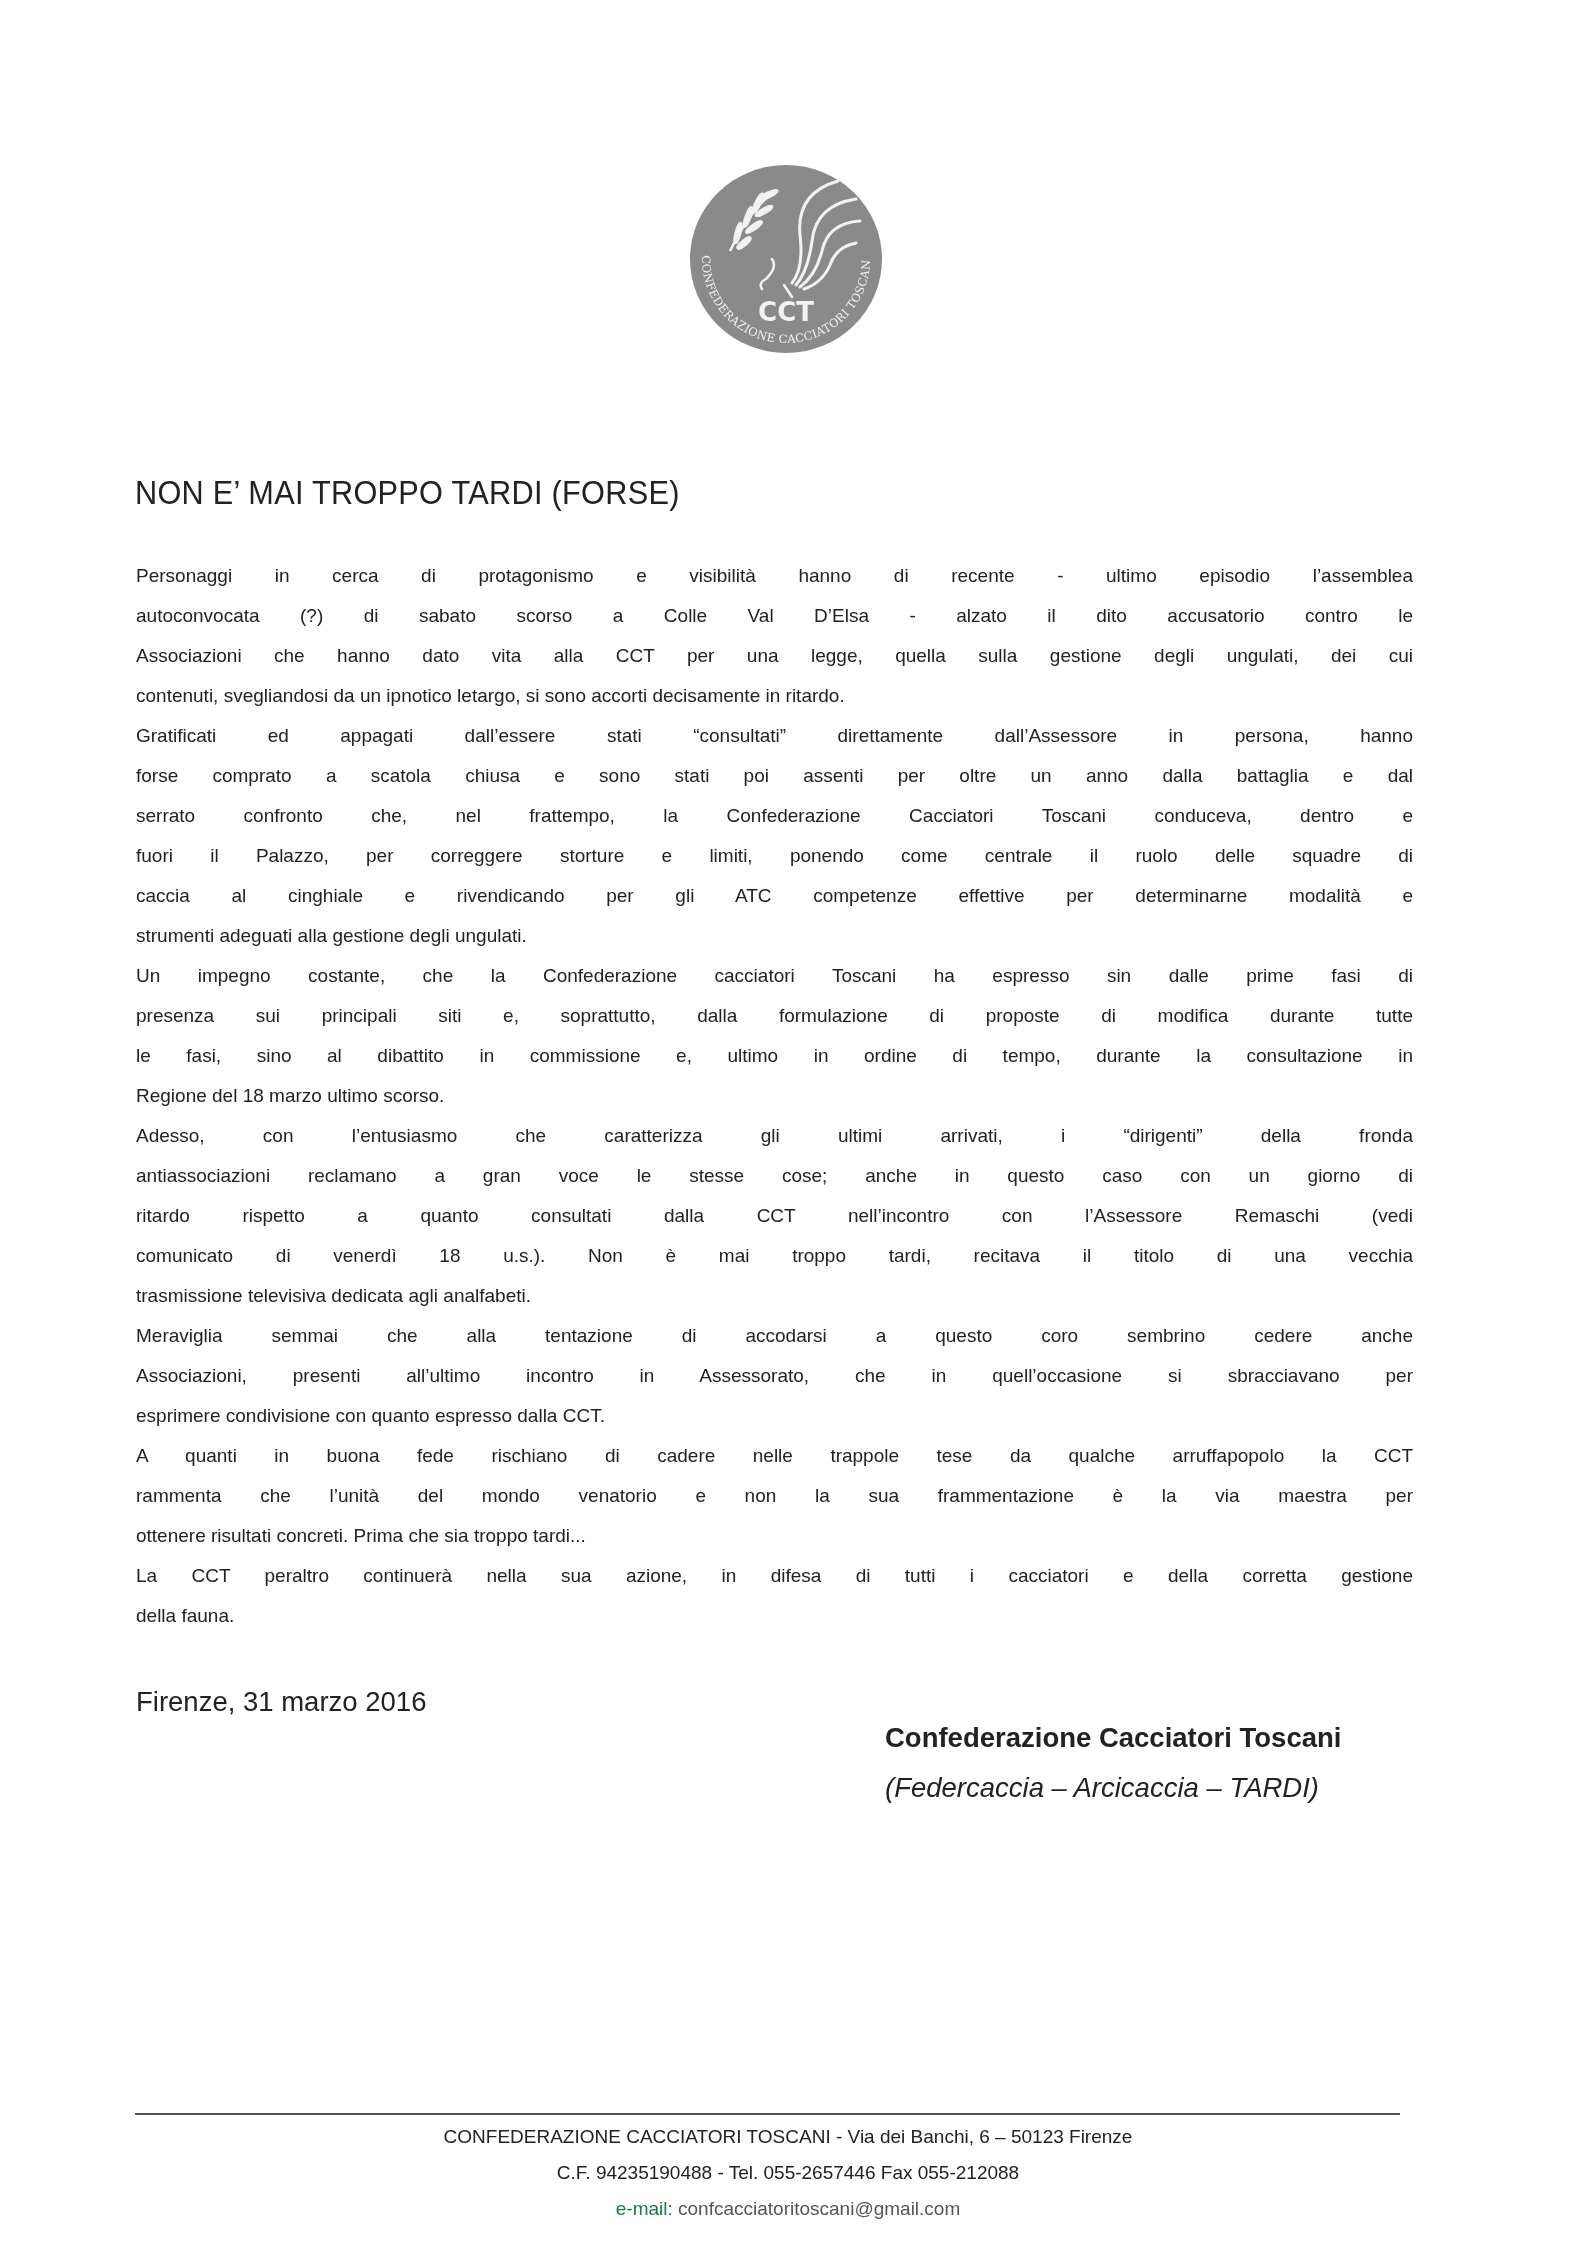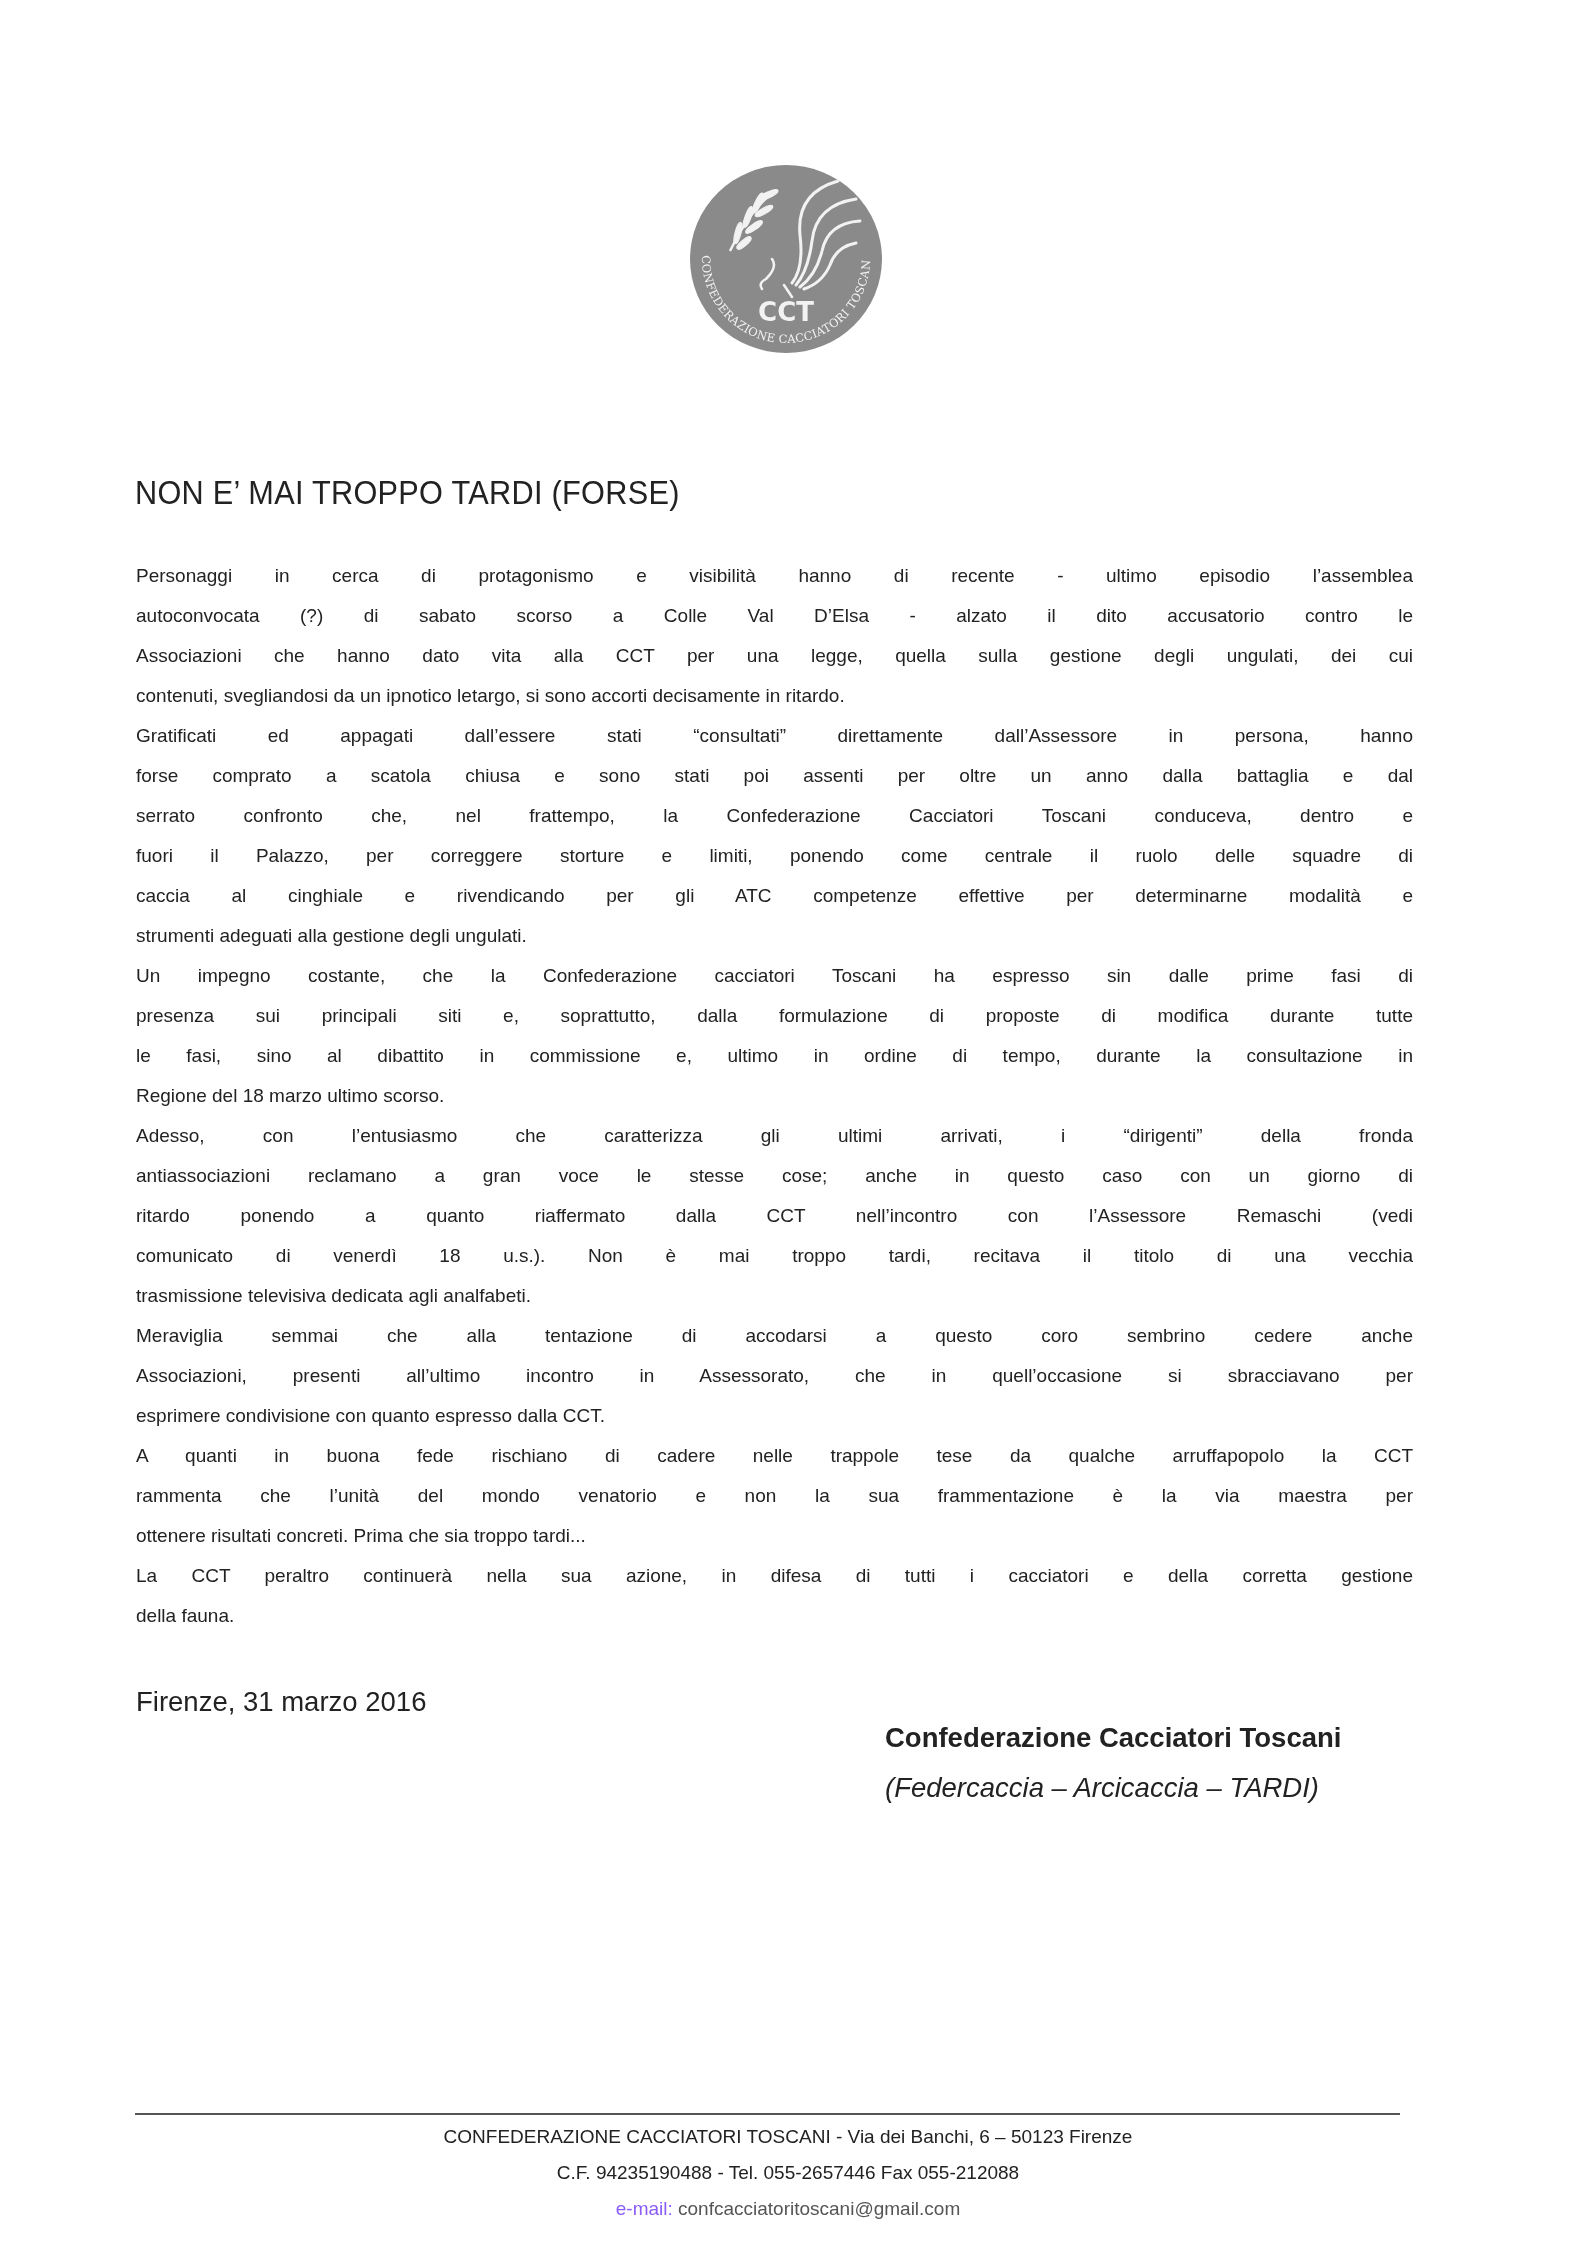--- a/index.html
+++ b/index.html
@@ -92,21 +92,21 @@
     }
     .footer {
       position: absolute;
       left: 0;
       width: 1576px;
       text-align: center;
       font-size: 19px;
       color: #222;
       white-space: nowrap;
     }
-    .footer .email-label { color: #8b5cf6; }
+    .footer .email-label { color: #15803d; }
     .footer .email-value { color: #555; }
   </style>
 </head>
 <body>
 
 <svg class="logo" viewBox="0 0 196 192" xmlns="http://www.w3.org/2000/svg">
   <defs>
     <path id="ringPath" d="M 14 96 A 84 84 0 0 0 182 96" fill="none"></path>
   </defs>
   <ellipse cx="98" cy="96" rx="96" ry="94" fill="#8a8a8a"></ellipse>
@@ -154,21 +154,21 @@
     </p>
     <p>
       <span class="line">Un impegno costante, che la Confederazione cacciatori Toscani ha espresso sin dalle prime fasi di</span>
       <span class="line">presenza sui principali siti e, soprattutto, dalla formulazione di proposte di modifica durante tutte</span>
       <span class="line">le fasi, sino al dibattito in commissione e, ultimo in ordine di tempo, durante la consultazione in</span>
       <span class="line last">Regione del 18 marzo ultimo scorso.</span>
     </p>
     <p>
       <span class="line">Adesso, con l’entusiasmo che caratterizza gli ultimi arrivati, i “dirigenti” della fronda</span>
       <span class="line">antiassociazioni reclamano a gran voce le stesse cose; anche in questo caso con un giorno di</span>
-      <span class="line">ritardo ponendo a quanto riaffermato dalla CCT nell’incontro con l’Assessore Remaschi (vedi</span>
+      <span class="line">ritardo rispetto a quanto consultati dalla CCT nell’incontro con l’Assessore Remaschi (vedi</span>
       <span class="line">comunicato di venerdì 18 u.s.). Non è mai troppo tardi, recitava il titolo di una vecchia</span>
       <span class="line last">trasmissione televisiva dedicata agli analfabeti.</span>
     </p>
     <p>
       <span class="line">Meraviglia semmai che alla tentazione di accodarsi a questo coro sembrino cedere anche</span>
       <span class="line">Associazioni, presenti all’ultimo incontro in Assessorato, che in quell’occasione si sbracciavano per</span>
       <span class="line last">esprimere condivisione con quanto espresso dalla CCT.</span>
     </p>
     <p>
       <span class="line">A quanti in buona fede rischiano di cadere nelle trappole tese da qualche arruffapopolo la CCT</span>

